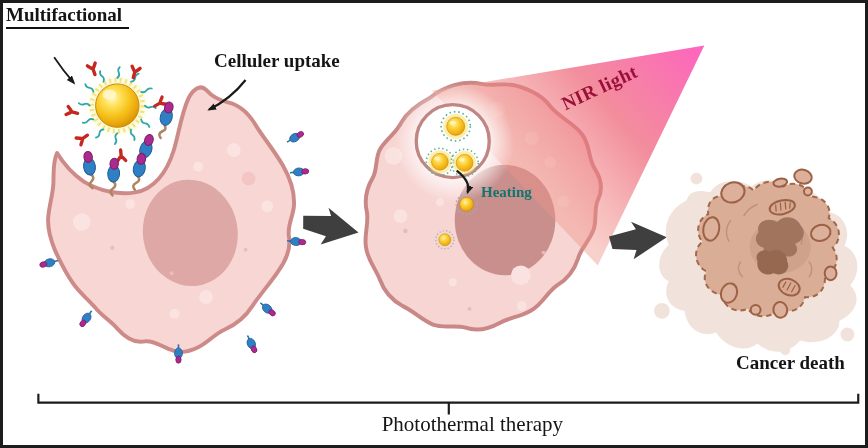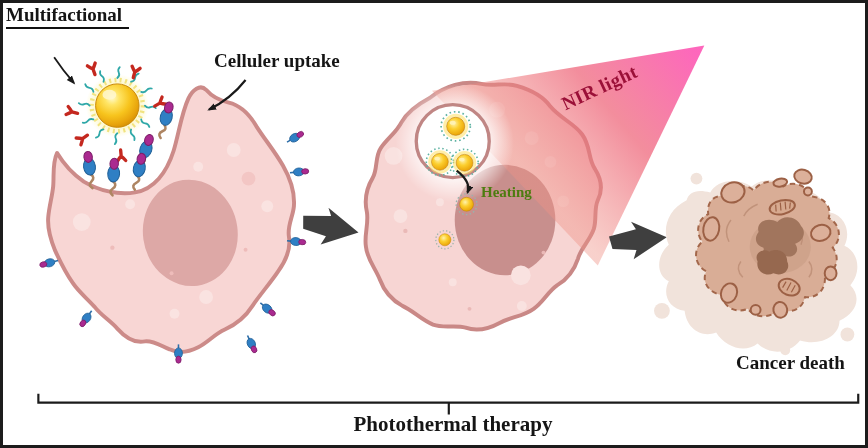--- a/index.html
+++ b/index.html
@@ -14,24 +14,24 @@
     font-family:"Liberation Serif", serif;
   }
   .art{position:absolute;left:0;top:0;width:100%;height:100%;}
   .label{position:absolute;color:#151515;line-height:1.08;white-space:nowrap;}
   .lbl-multi{left:3px;top:2px;width:123px;text-align:left;font-size:19px;font-weight:700;}
   .lbl-multi .l1{display:block;border-bottom:2px solid #111;padding-bottom:1px;}
   .lbl-multi .l2{display:block;}
   .lbl-uptake{left:211px;top:48px;font-size:19px;font-weight:600;}
   .lbl-nir{left:560px;top:92px;font-size:19px;font-weight:700;color:#9b1038;
            transform:rotate(-25deg);transform-origin:left center;letter-spacing:.5px;}
-  .lbl-heating{left:478px;top:181px;font-size:15px;font-weight:700;color:#4d7c0f;}
+  .lbl-heating{left:478px;top:181px;font-size:15px;font-weight:700;color:#0f766e;}
   .lbl-cancer-cells{left:126px;top:362px;font-size:19px;font-weight:600;}
   .lbl-cancer-death{left:733px;top:350px;font-size:19px;font-weight:600;}
-  .lbl-ptt{left:340px;top:410px;width:220px;text-align:center;font-size:21px;font-weight:700;}
+  .lbl-ptt{left:340px;top:410px;width:220px;text-align:right;font-size:21px;font-weight:400;}
 </style>
 </head>
 <body>
 
 <div class="frame">
 
   <svg class="art" viewBox="0 0 868 448">
     <defs>
       <radialGradient id="goldBig" cx="38%" cy="32%" r="75%">
         <stop offset="0%" stop-color="#fffbd0"></stop>

